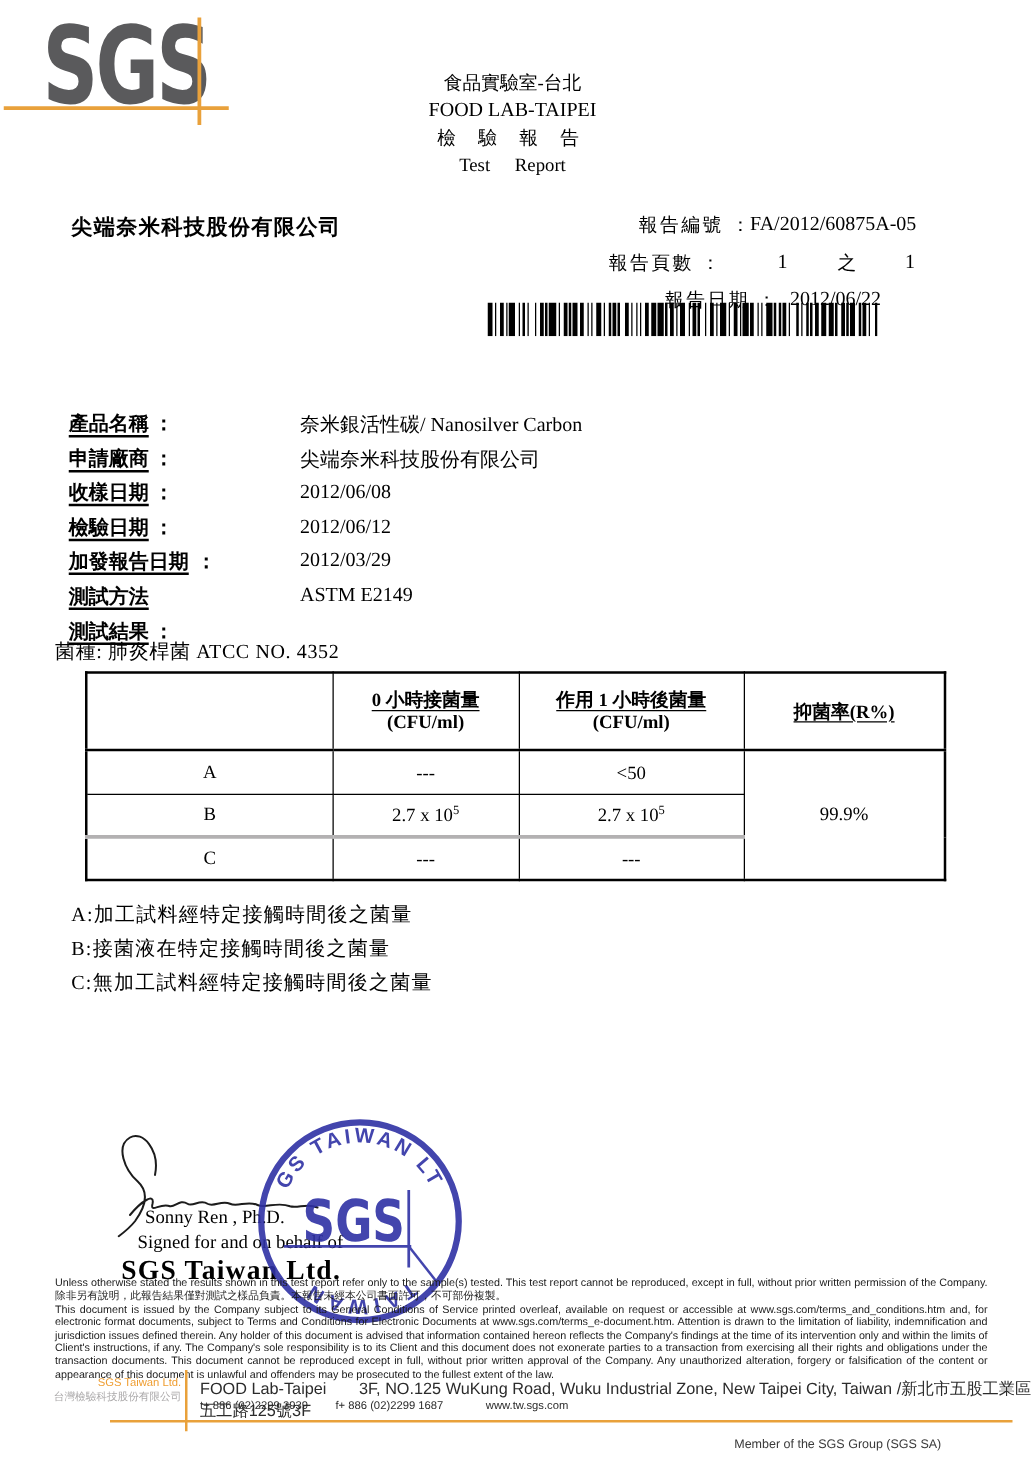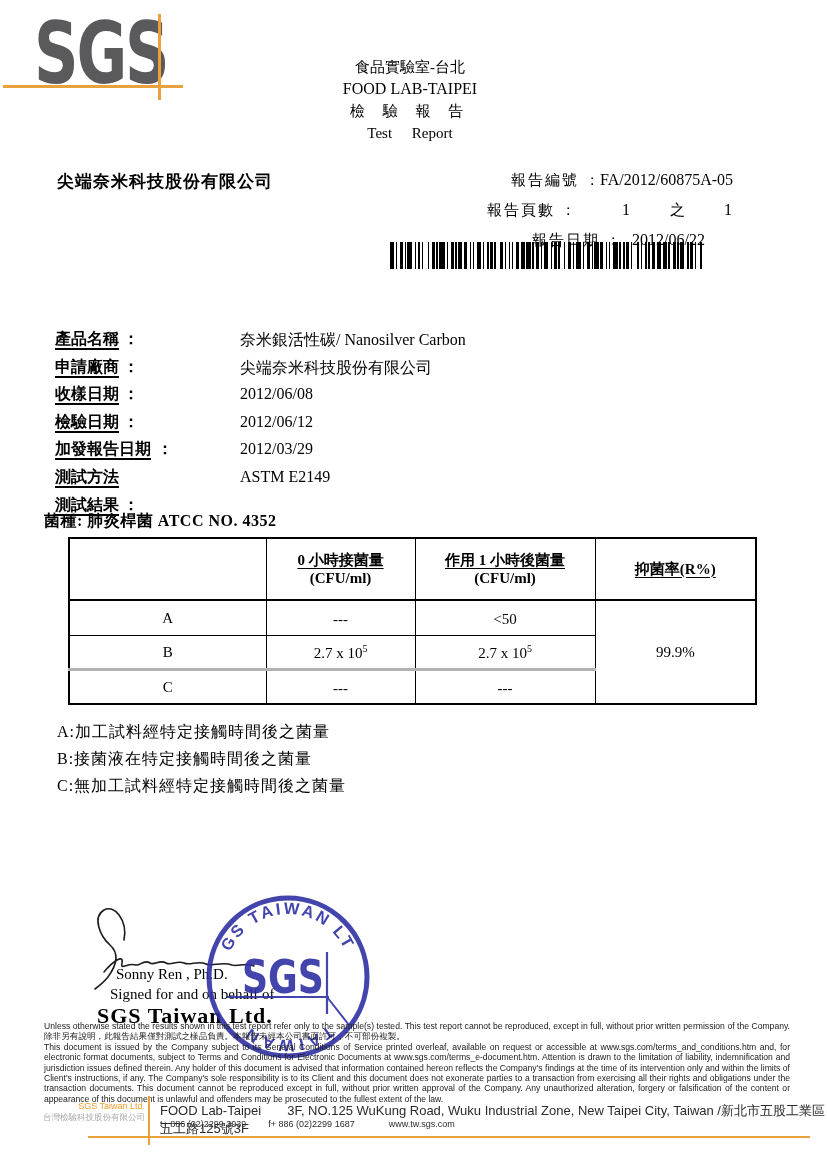--- a/index.html
+++ b/index.html
@@ -43,21 +43,21 @@
   
   .statement{left:44px; top:281px; font-size:15px;}
   .field-label{
     position:absolute; left:55px; font-size:16px; font-weight:bold;
     text-decoration:underline; text-underline-offset:4px; text-decoration-thickness:1.5px;
   }
   .field-colon{font-size:16px; font-weight:bold; text-decoration:none; display:inline-block;}
   .field-value{position:absolute; left:240px; font-size:16px;}
 
   
-  .organism{left:44px; top:511px; font-size:16px; font-weight:bold; letter-spacing:0.5px;text-align:center;}
+  .organism{left:44px; top:511px; font-size:16px; font-weight:normal; letter-spacing:0.5px;text-align:center;}
   table.results{
     position:absolute; left:68px; top:537px; width:687px;
     border-collapse:collapse; table-layout:fixed;
     font-size:15px;
   }
   table.results td, table.results th{
     border:1px solid #000; text-align:center; vertical-align:middle; padding:0;
   }
   table.results{border:2px solid #000;}
   tr.hdr th{border-bottom:2px solid #000; font-weight:bold; height:60px;}
@@ -307,14 +307,15 @@
   <div class="abs ft-en">SGS Taiwan Ltd.</div>
   <div class="abs ft-zh">台灣檢驗科技股份有限公司</div>
   <div class="abs ft-vline"></div>
   <div class="abs ft-hline"></div>
   <div class="abs ft-addr">
     <span class="lab">FOOD Lab-Taipei</span><span>3F, NO.125 WuKung Road, Wuku Industrial Zone, New Taipei City, Taiwan /新北市五股工業區五工路125號3F</span>
   </div>
   <div class="abs ft-tel">
     <span>t+ 886 (02)2299 3939</span><span class="fx">f+ 886 (02)2299 1687</span><span class="web">www.tw.sgs.com</span>
   </div>
+  <div class="abs ft-member">Member of the SGS Group (SGS SA)</div>
 
 </div>
 
 </body></html>

